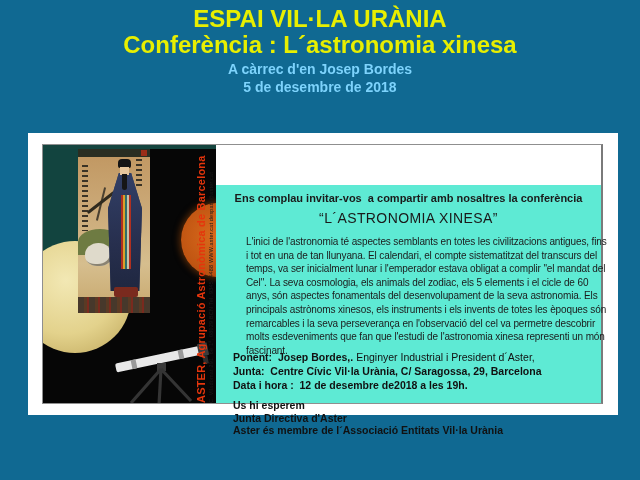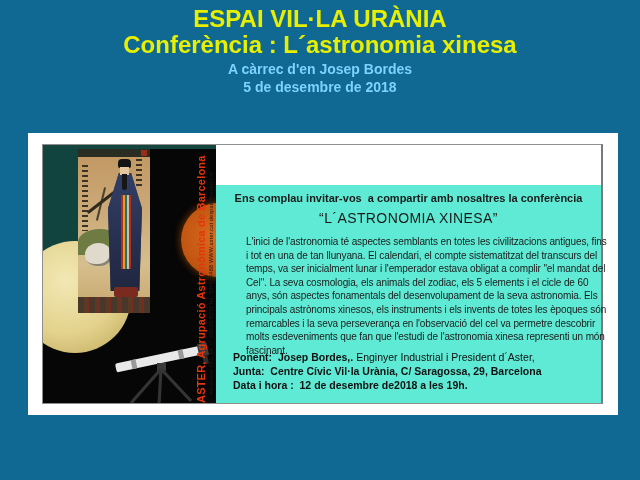--- a/index.html
+++ b/index.html
@@ -153,17 +153,22 @@
         <div>
           <span class="b">Junta:</span>&nbsp;
           <span class="b">Centre Cívic Vil·la Urània, C/ Saragossa, 29, Barcelona</span>
         </div>
         <div>
           <span class="b">Data i hora :</span>&nbsp;
           <span class="b">12 de desembre de2018 a les 19h.</span>
         </div>
       </div>
 
+      <div class="closing">
+        <div>Us hi esperem</div>
+        <div>Junta Directiva d'Aster</div>
+        <div>Aster és membre de l´Associació Entitats Vil·la Urània</div>
+      </div>
 
     </div>
 
   </div>
 </div>
 
 </body></html>

